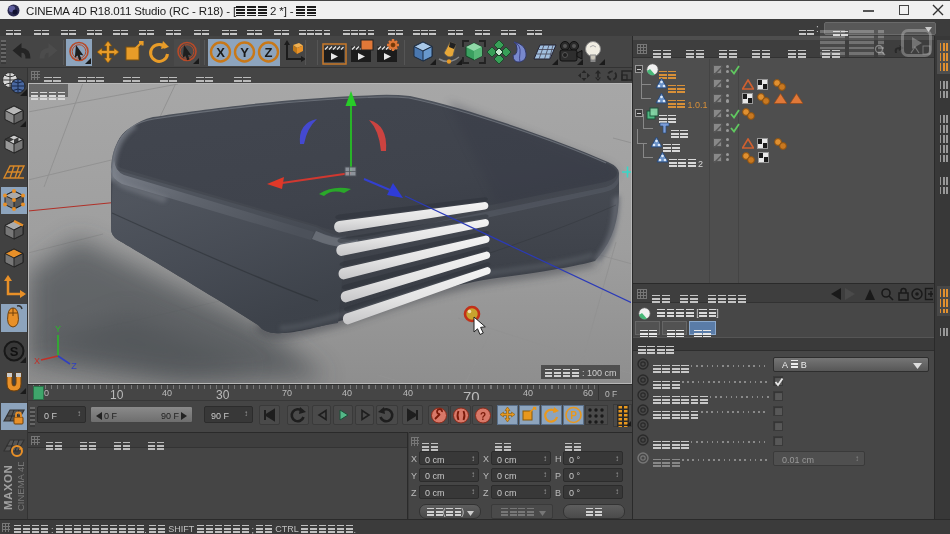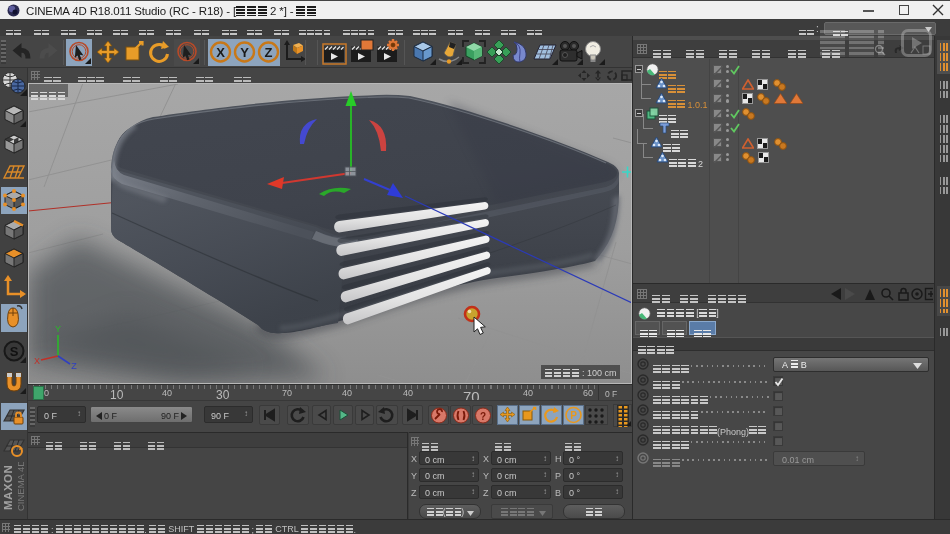--- a/index.html
+++ b/index.html
@@ -992,21 +992,20 @@
         <circle cx="6" cy="6" r="5" fill="none" stroke="#2a2a2a" stroke-width="1.4"></circle>
         <circle cx="6" cy="6" r="2.2" fill="none" stroke="#2a2a2a" stroke-width="1.2"></circle>
       </svg>
 <span class="abs" style="left:20px;top:122px"><i class="z" style="width:45.3px;height:9px;--cw:7.71px;--cg:9.40px;color:#c8c8c8;"></i></span>
 <div class="abs" style="left:68px;top:127px;width:68px;height:1.5px;background:repeating-linear-gradient(90deg,#8a8a8a 0 1.5px,transparent 1.5px 5.2px)"></div>
 <div class="abs" style="left:140px;top:121.5px;width:10px;height:10px;background:#585858;border:1px solid #3a3a3a;box-shadow:inset 1px 1px 1px #333"></div>
 <svg class="abs" style="left:4px;top:135px" width="12" height="12">
         <circle cx="6" cy="6" r="5" fill="none" stroke="#2a2a2a" stroke-width="1.4"></circle>
         <circle cx="6" cy="6" r="2.2" fill="none" stroke="#2a2a2a" stroke-width="1.2"></circle>
       </svg>
-<span class="abs" style="left:20px;top:137px;white-space:nowrap"><i class="z" style="width:64.1px;height:9px;--cw:7.71px;--cg:9.40px;color:#c8c8c8;"></i><span style="font-size:9px;color:#c8c8c8">(Phong)</span><i class="z" style="width:17.1px;height:9px;--cw:7.71px;--cg:9.40px;color:#c8c8c8;"></i></span>
 <div class="abs" style="left:140px;top:136.5px;width:10px;height:10px;background:#585858;border:1px solid #3a3a3a;box-shadow:inset 1px 1px 1px #333"></div>
 <svg class="abs" style="left:4px;top:150px" width="12" height="12">
         <circle cx="6" cy="6" r="5" fill="none" stroke="#2a2a2a" stroke-width="1.4"></circle>
         <circle cx="6" cy="6" r="2.2" fill="none" stroke="#2a2a2a" stroke-width="1.2"></circle>
       </svg>
 <span class="abs" style="left:20px;top:152px"><i class="z" style="width:35.9px;height:9px;--cw:7.71px;--cg:9.40px;color:#c8c8c8;"></i></span>
 <div class="abs" style="left:58px;top:157px;width:78px;height:1.5px;background:repeating-linear-gradient(90deg,#8a8a8a 0 1.5px,transparent 1.5px 5.2px)"></div>
 <div class="abs" style="left:140px;top:151.5px;width:10px;height:10px;background:#585858;border:1px solid #3a3a3a;box-shadow:inset 1px 1px 1px #333"></div>
 <svg class="abs" style="left:4px;top:168px" width="12" height="12">
         <circle cx="6" cy="6" r="5" fill="none" stroke="#777" stroke-width="1.4"></circle>

